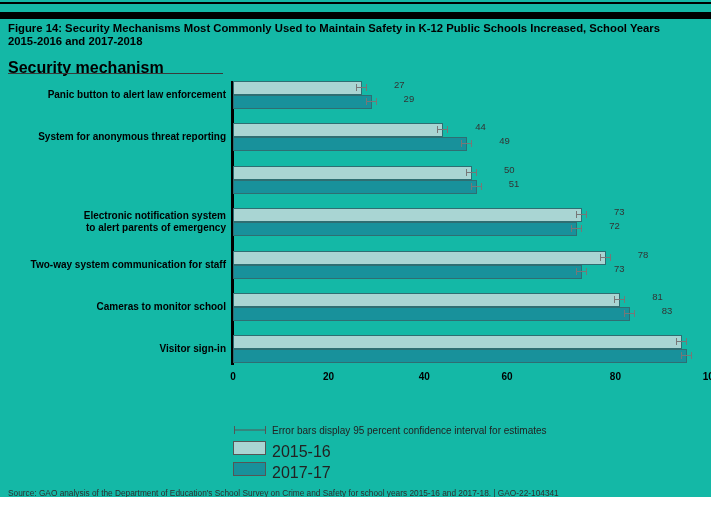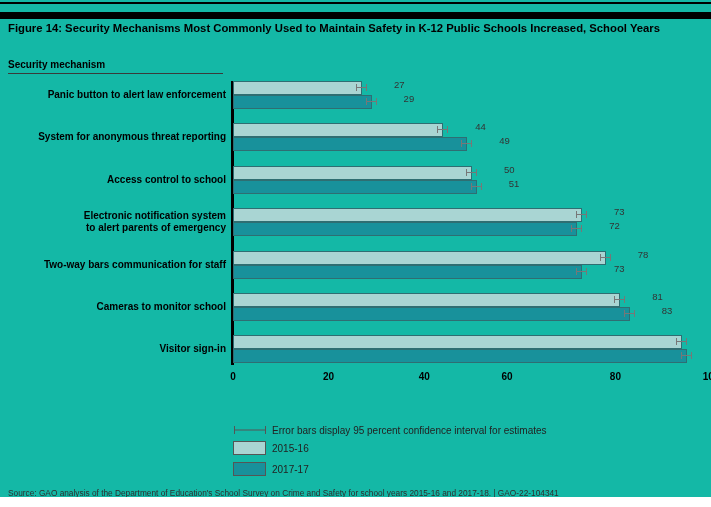--- a/index.html
+++ b/index.html
@@ -13,21 +13,21 @@
     color: #000;
   }
   .rule-thin  { position: absolute; left: 0; top: 2px;  width: 711px; height: 2px; background: #000; }
   .rule-thick { position: absolute; left: 0; top: 12px; width: 711px; height: 7px; background: #000; }
   .title {
     position: absolute; left: 8px; top: 22px; width: 703px;
     font-size: 11.3px; font-weight: bold; line-height: 13px; white-space: nowrap;
   }
   .axis-header {
     position: absolute; left: 8px; top: 59px;
-    font-size: 10px; font-weight: bold;
+    font-size: 16px; font-weight: bold;
   }
   .axis-header-rule {
     position: absolute; left: 8px; top: 73px; width: 215px; height: 1px; background: #3a3a3a;
   }
   .chart { position: absolute; left: 0; top: 81px; width: 711px; height: 312px; }
   .y-axis { position: absolute; left: 231px; top: 0; width: 3px; height: 284px; background: #000; }
   .category-label {
     position: absolute; left: 0; width: 226px; height: 28px;
     display: flex; align-items: center; justify-content: flex-end;
     text-align: right; font-size: 10px; font-weight: bold; line-height: 12px;
@@ -42,34 +42,35 @@
   }
   .xlabel {
     position: absolute; left: 233px; top: 397px;
     font-size: 10px; font-weight: bold;
   }
   .legend-errorbar { position: absolute; left: 233px; top: 425px; }
   .legend-note { position: absolute; left: 272px; top: 425px; font-size: 10px; color: #222; }
   .swatch { position: absolute; left: 233px; width: 33px; height: 14px; box-sizing: border-box; border: 1px solid #555; }
   .swatch-1 { top: 441px; }
   .swatch-2 { top: 462px; }
-  .legend-label { position: absolute; left: 272px; font-size: 10px; color: #222; }
+  .legend-label { position: absolute; left: 272px; font-size: 16px; color: #222; }
   .legend-label.l1 { top: 443px; }
   .legend-label.l2 { top: 464px; }
   .source { position: absolute; left: 8px; top: 488px; font-size: 8.3px; color: #2e2e2e; white-space: nowrap; }
 </style>
 </head>
 <body>
 
 <div class="page">
   <div class="rule-thin"></div>
   <div class="rule-thick"></div>
 
   <div class="title">
     <div>Figure 14: Security Mechanisms Most Commonly Used to Maintain Safety in K-12 Public Schools Increased, School Years</div>
+    <div>2015-2016 and 2017-2018</div>
   </div>
 
   <div class="axis-header">Security mechanism</div>
   <div class="axis-header-rule"></div>
 
   <div class="chart">
     <div class="y-axis"></div>
 
   <div class="category-label" style="top: 0px;">Panic button to alert law enforcement</div>
       <div class="bar" style="left: 233px; top: 0px; width: 129.06px; background: rgb(169, 213, 211); border-color: rgb(47, 110, 114);"></div>
@@ -94,21 +95,20 @@
         <line x1="1.5" y1="4.5" x2="11.5" y2="4.5" stroke="#777"></line>
       </svg>
       <div class="value-label" style="left: 447.32px; top: 41.4px;">44</div>
       <div class="bar" style="left: 233px; top: 56.4px; width: 234.22px; background: rgb(24, 145, 155); border-color: rgb(47, 110, 114);"></div>
       <svg width="13" height="9" class="whisker" style="left: 460.22px; top: 58.4px;">
         <line x1="1.5" y1="1" x2="1.5" y2="8" stroke="#777"></line>
         <line x1="11.5" y1="1" x2="11.5" y2="8" stroke="#777"></line>
         <line x1="1.5" y1="4.5" x2="11.5" y2="4.5" stroke="#777"></line>
       </svg>
       <div class="value-label" style="left: 471.22px; top: 55.4px;">49</div>
-      <div class="category-label" style="top: 84.8px;">Access control to school</div>
       <div class="bar" style="left: 233px; top: 84.8px; width: 239px; background: rgb(169, 213, 211); border-color: rgb(47, 110, 114);"></div>
       <svg width="13" height="9" class="whisker" style="left: 465px; top: 86.8px;">
         <line x1="1.5" y1="1" x2="1.5" y2="8" stroke="#777"></line>
         <line x1="11.5" y1="1" x2="11.5" y2="8" stroke="#777"></line>
         <line x1="1.5" y1="4.5" x2="11.5" y2="4.5" stroke="#777"></line>
       </svg>
       <div class="value-label" style="left: 476px; top: 83.8px;">50</div>
       <div class="bar" style="left: 233px; top: 98.8px; width: 243.78px; background: rgb(24, 145, 155); border-color: rgb(47, 110, 114);"></div>
       <svg width="13" height="9" class="whisker" style="left: 469.78px; top: 100.8px;">
         <line x1="1.5" y1="1" x2="1.5" y2="8" stroke="#777"></line>
@@ -125,21 +125,21 @@
         <line x1="1.5" y1="4.5" x2="11.5" y2="4.5" stroke="#777"></line>
       </svg>
       <div class="value-label" style="left: 585.94px; top: 126.2px;">73</div>
       <div class="bar" style="left: 233px; top: 141.2px; width: 344.16px; background: rgb(24, 145, 155); border-color: rgb(47, 110, 114);"></div>
       <svg width="13" height="9" class="whisker" style="left: 570.16px; top: 143.2px;">
         <line x1="1.5" y1="1" x2="1.5" y2="8" stroke="#777"></line>
         <line x1="11.5" y1="1" x2="11.5" y2="8" stroke="#777"></line>
         <line x1="1.5" y1="4.5" x2="11.5" y2="4.5" stroke="#777"></line>
       </svg>
       <div class="value-label" style="left: 581.16px; top: 140.2px;">72</div>
-      <div class="category-label" style="top: 169.6px;">Two-way bars communication for staff</div>
+      <div class="category-label" style="top: 169.6px;">Two-way system communication for staff</div>
       <div class="bar" style="left: 233px; top: 169.6px; width: 372.84px; background: rgb(169, 213, 211); border-color: rgb(47, 110, 114);"></div>
       <svg width="13" height="9" class="whisker" style="left: 598.84px; top: 171.6px;">
         <line x1="1.5" y1="1" x2="1.5" y2="8" stroke="#777"></line>
         <line x1="11.5" y1="1" x2="11.5" y2="8" stroke="#777"></line>
         <line x1="1.5" y1="4.5" x2="11.5" y2="4.5" stroke="#777"></line>
       </svg>
       <div class="value-label" style="left: 609.84px; top: 168.6px;">78</div>
       <div class="bar" style="left: 233px; top: 183.6px; width: 348.94px; background: rgb(24, 145, 155); border-color: rgb(47, 110, 114);"></div>
       <svg width="13" height="9" class="whisker" style="left: 574.94px; top: 185.6px;">
         <line x1="1.5" y1="1" x2="1.5" y2="8" stroke="#777"></line>

